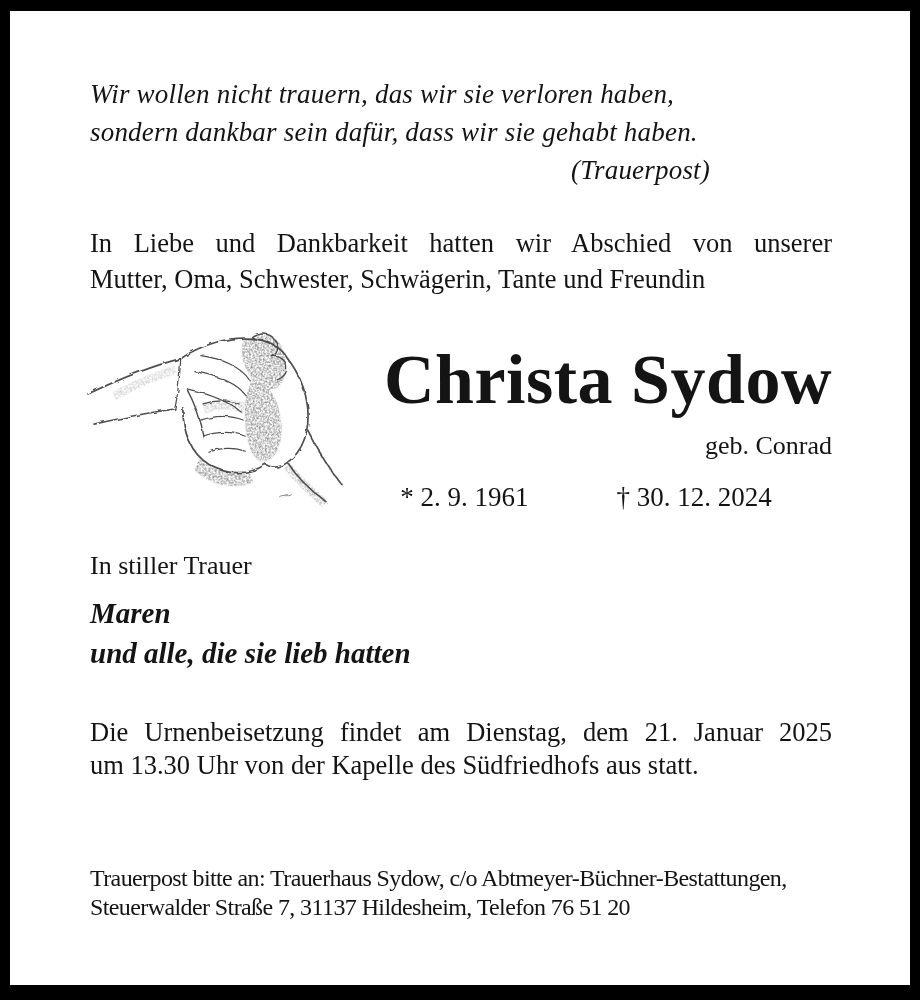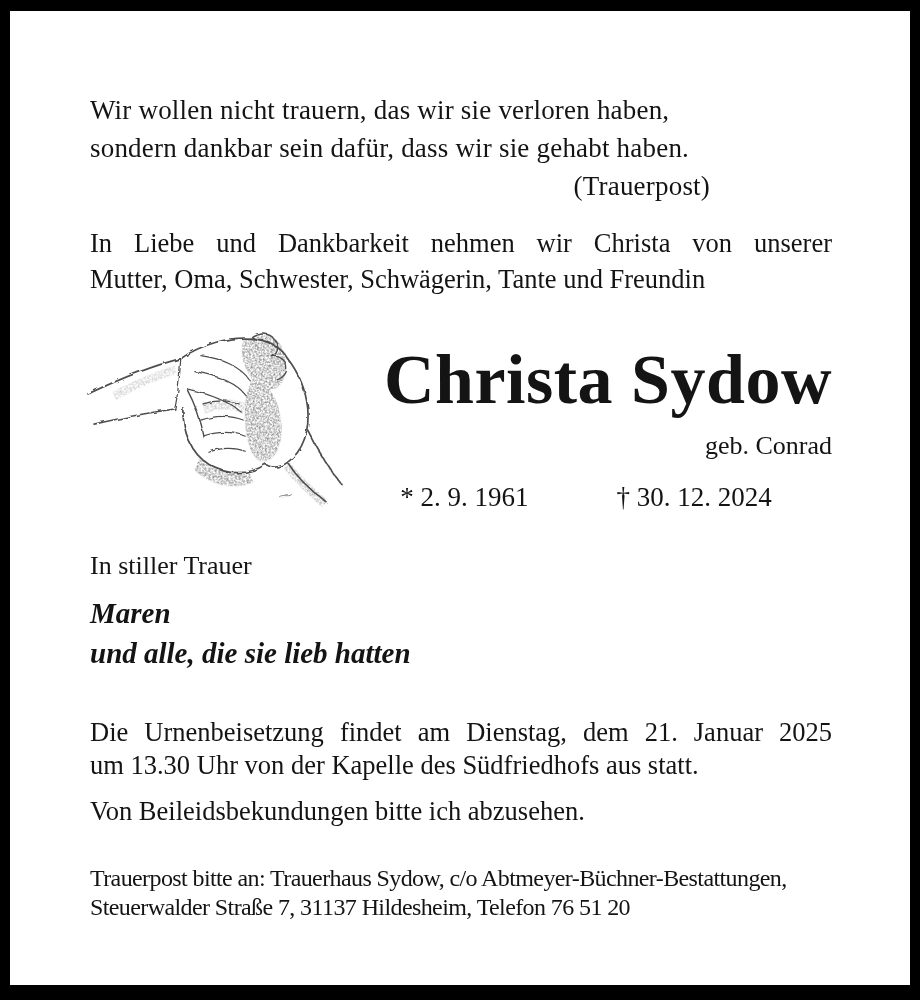--- a/index.html
+++ b/index.html
@@ -20,23 +20,24 @@
     left: 10px;
     top: 11px;
     width: 900px;
     height: 974px;
     background: #ffffff;
   }
   .block { position: absolute; }
 
   
   .quote {
-    top: 80px;
+    top: 64px;
     left: 80px;
     width: 622px;
+    font-style: italic;
     font-size: 27px;
     line-height: 38px;
     letter-spacing: 0.2px;
   }
   .quote-attribution {
     text-align: right;
     padding-right: 2px;
   }
 
   
@@ -137,21 +138,21 @@
 
 <div class="sheet">
 
   <div class="block quote">
     <div>Wir wollen nicht trauern, das wir sie verloren haben,</div>
     <div>sondern dankbar sein dafür, dass wir sie gehabt haben.</div>
     <div class="quote-attribution">(Trauerpost)</div>
   </div>
 
   <div class="block farewell">
-    <div class="line-justify">In Liebe und Dankbarkeit nehmen wir Christa von unserer</div>
+    <div class="line-justify">In Liebe und Dankbarkeit hatten wir Abschied von unserer</div>
     <div>Mutter, Oma, Schwester, Schwägerin, Tante und Freundin</div>
   </div>
 
   <div class="block hands">
     <svg width="264" height="202" viewBox="0 0 262 200" xmlns="http://www.w3.org/2000/svg">
       <defs>
         <filter id="rough" x="-10%" y="-10%" width="120%" height="120%">
           <feTurbulence type="fractalNoise" baseFrequency="0.12" numOctaves="2" seed="7" result="n"></feTurbulence>
           <feDisplacementMap in="SourceGraphic" in2="n" scale="4"></feDisplacementMap>
         </filter>
@@ -217,20 +218,19 @@
     <div class="mourners-intro">In stiller Trauer</div>
     <div class="mourner-line mourner-first">Maren</div>
     <div class="mourner-line">und alle, die sie lieb hatten</div>
   </div>
 
   <div class="block service">
     <div class="line-justify">Die Urnenbeisetzung findet am Dienstag, dem 21. Januar 2025</div>
     <div>um 13.30 Uhr von der Kapelle des Südfriedhofs aus statt.</div>
   </div>
 
-  <div class="block condolence">Von Beileidsbekundungen bitte ich abzusehen.</div>
 
   <div class="block contact">
     <div>Trauerpost bitte an: Trauerhaus Sydow, c/o Abtmeyer-Büchner-Bestattungen,</div>
     <div>Steuerwalder Straße 7, 31137 Hildesheim, Telefon 76 51 20</div>
   </div>
 
 </div>
 
 </body></html>

